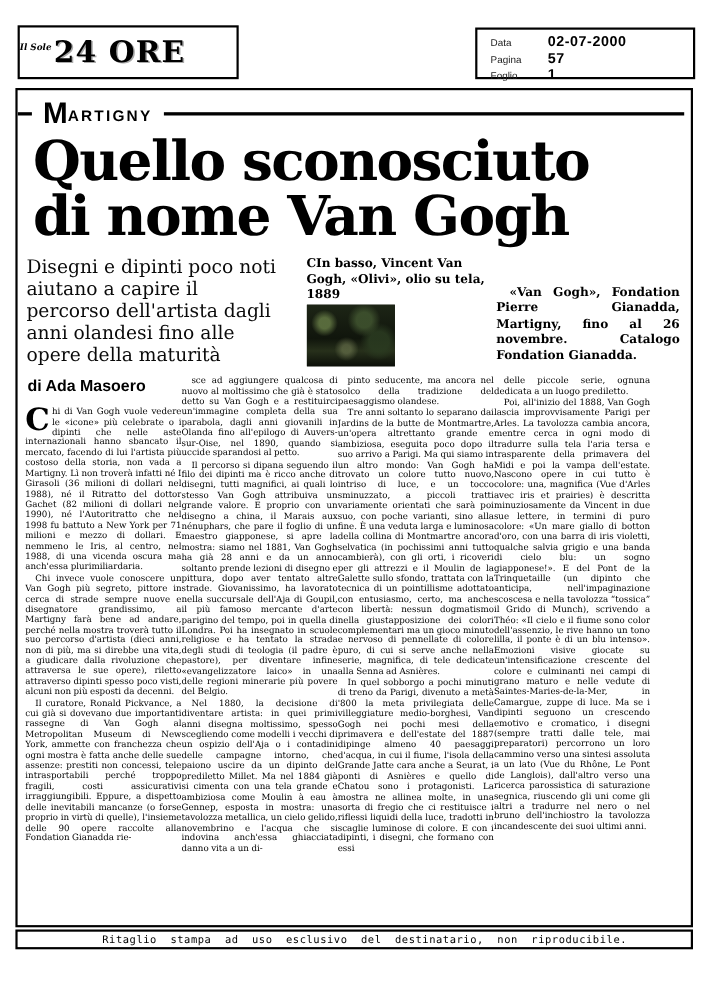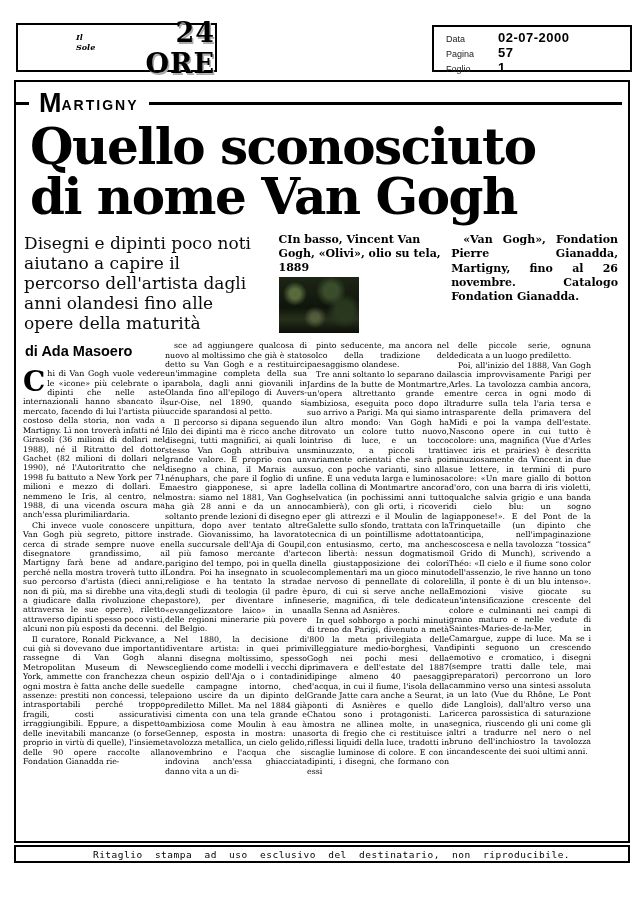--- a/index.html
+++ b/index.html
@@ -5,21 +5,21 @@
   * { margin:0; padding:0; box-sizing:border-box; }
   html,body { background:#e9e9e9; }
   .page {
     position:relative; width:642px; height:900px; background:#fff;
     font-family:"DejaVu Serif", serif; color:#000; overflow:hidden;
     margin:0 auto;
   }
   
   .logo-box {
     position:absolute; left:16px; top:23px; width:201px; height:49px;
-    border:2px solid #000; display:flex; align-items:center; padding-left:58px;
+    border:2px solid #000; display:flex; align-items:center; 
   }
   .logo-small { font-size:8px; font-style:italic; font-weight:bold; margin-right:2px; margin-top:-12px; }
   .logo-large {
     font-family:"DejaVu Serif", serif; font-weight:bold; font-size:27px;
     letter-spacing:1px; text-shadow:1.5px 1.5px 0 #aaa;text-align:right;
   }
   
   .info-box {
     position:absolute; left:432px; top:25px; width:200px; height:47px;
     border:2px solid #000; padding:4px 0 0 12px;
@@ -54,21 +54,21 @@
     background:
       radial-gradient(circle at 20% 30%, rgba(95,115,65,.9) 0 5px, transparent 12px),
       radial-gradient(circle at 65% 25%, rgba(65,85,48,.85) 0 7px, transparent 15px),
       radial-gradient(circle at 45% 72%, rgba(130,140,95,.5) 0 4px, transparent 11px),
       radial-gradient(circle at 82% 60%, rgba(42,58,32,.9) 0 9px, transparent 17px),
       linear-gradient(180deg,#1d2516 0%,#10150c 55%,#27301b 75%,#0b0e08 100%);
     background-color:#11150c;
   }
   .exhibition-note {
     width:176px; margin-left:auto; font-weight:bold; font-size:11px;
-    line-height:1.3; text-align:justify; text-indent:12px;
+    line-height:1.3; text-align:justify; text-indent:12px;margin-top:26px;
   }
   
   .columns { display:flex; padding:2px 7px 0 7px; height:478px; overflow:hidden; }
   .col { width:142px; flex:0 0 142px; overflow:hidden; }
   .byline { font-family:"Liberation Sans", sans-serif; font-weight:bold; font-size:14.5px; margin:2px 0 10px 2px; }
   .col p {
     font-size:7.9px; line-height:9.4px; text-align:justify; text-indent:9px;
     word-spacing:-0.2px;
   }
   .col p + p { margin-top:1px; }

